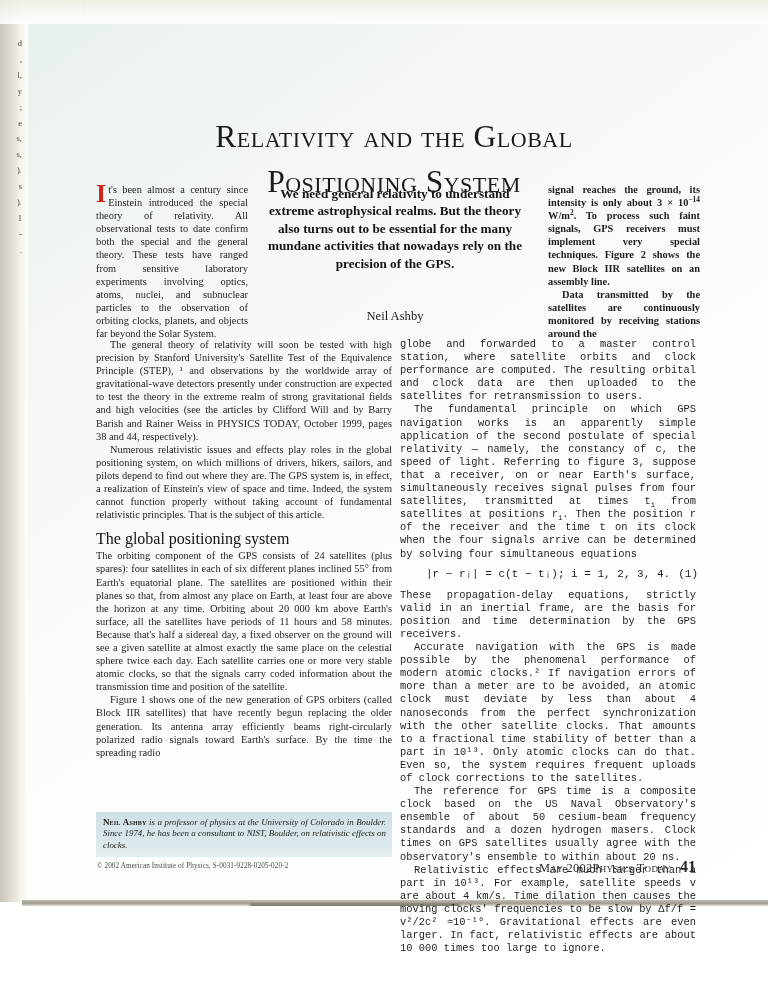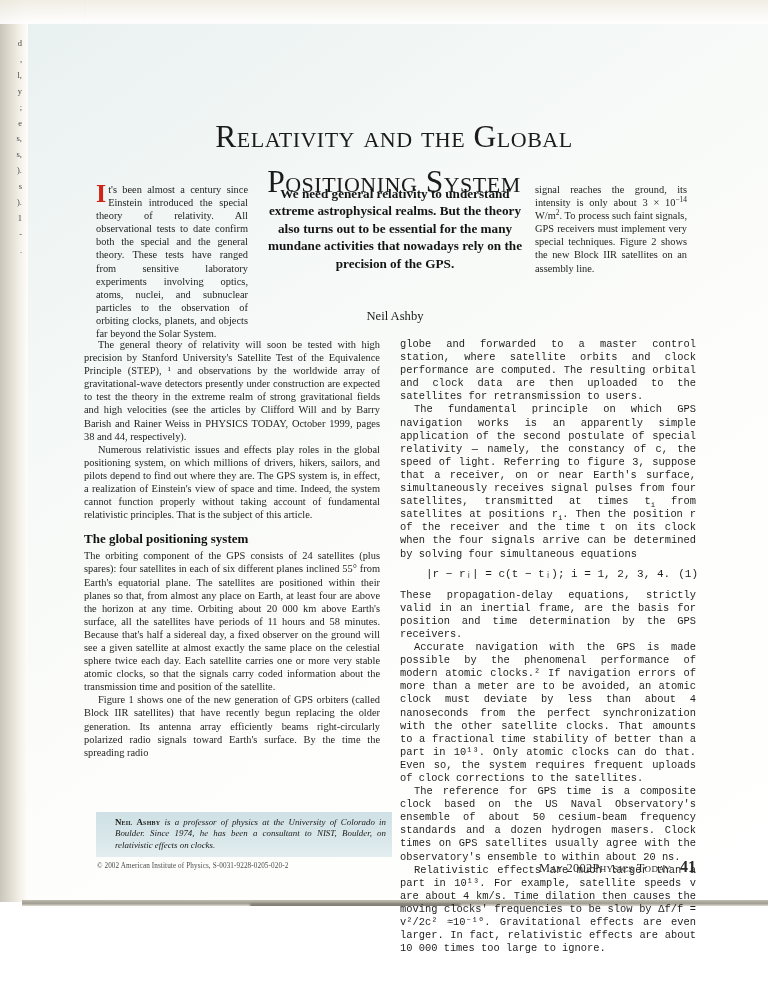--- a/index.html
+++ b/index.html
@@ -142,53 +142,54 @@
   #byline {
     position: absolute;
     left: 168px; top: 126px;
     width: 262px;
     text-align: center;
     font-size: 12.6px;
     color: #1a1a1a;
   }
   #col-right-intro {
     position: absolute;
-    left: 439px; top: 0;
+    left: 452px; top: 0;
     width: 152px;
     font-size: 10.4px;
     line-height: 13.1px;
     text-align: justify;
     color: #1e1e1e;
+    font-weight: bold;
   }
 
   
   #col-main-left {
     position: absolute;
-    left: 84px; top: 338px;
+    left: 96px; top: 338px;
     width: 296px;
     font-size: 10.4px;
     line-height: 13.1px;
     text-align: justify;
     color: #1e1e1e;
   }
   #col-main-right {
     position: absolute;
     left: 400px; top: 338px;
     width: 296px;
     font-size: 10.4px;
     line-height: 13.1px;
     text-align: justify;
     color: #1e1e1e;
     font-family: Liberation Mono, monospace;
   }
   .para { margin: 0; text-indent: 14px; }
   .para.noindent { text-indent: 0; }
   .sec-head {
-    font-size: 13px;
-    font-weight: 700;
+    font-size: 16px;
+    font-weight: 400;
     line-height: 17px;
     margin: 9px 0 2px 0;
     color: #111;
     text-indent: 0;
   }
   .eqn {
     text-indent: 0;
     text-align: center;
     margin: 7px 0 8px 0;
     font-size: 11px;
@@ -200,21 +201,21 @@
     top: 0;
   }
   sup { font-size: 7.4px; vertical-align: super; line-height: 0; }
   sub { font-size: 7.4px; vertical-align: sub; line-height: 0; }
 
   
   #bio-box {
     position: absolute;
     left: 96px; top: 812px;
     width: 296px;
-    padding: 5px 6px 6px 19px;
+    padding: 5px 6px 6px 7px;
     box-sizing: border-box;
     background: linear-gradient(to bottom,#cfe1e6,#d9e7ea 60%,#e3eef0);
     font-size: 8.9px;
     line-height: 11.3px;
     font-style: italic;
     color: #20201e;
     text-align: justify;
   }
   #bio-box .name {
     font-style: normal;
@@ -295,20 +296,21 @@
 
     <div id="col-left-intro">
       <span id="dropcap">I</span><span>t's been almost a century since Einstein introduced the special theory of relativity. All observational tests to date confirm both the special and the general theory. These tests have ranged from sensitive laboratory experiments involving optics, atoms, nuclei, and subnuclear particles to the observation of orbiting clocks, planets, and objects far beyond the Solar System.</span>
     </div>
 
     <div id="abstract">We need general relativity to understand extreme astrophysical realms. But the theory also turns out to be essential for the many mundane activities that nowadays rely on the precision of the GPS.</div>
     <div id="byline">Neil Ashby</div>
 
     <div id="col-right-intro">
       <p class="para noindent"><span>signal reaches the ground, its intensity is only about 3 × 10</span><sup>−14</sup><span> W/m</span><sup>2</sup><span>. To process such faint signals, GPS receivers must implement very special techniques. Figure 2 shows the new Block IIR satellites on an assembly line.</span></p>
+      <p class="para">Data transmitted by the satellites are continuously monitored by receiving stations around the</p>
     </div>
 
   </div>
 
   <div id="col-main-left">
     <p class="para">The general theory of relativity will soon be tested with high precision by Stanford University's Satellite Test of the Equivalence Principle (STEP), ¹ and observations by the worldwide array of gravitational-wave detectors presently under construction are expected to test the theory in the extreme realm of strong gravitational fields and high velocities (see the articles by Clifford Will and by Barry Barish and Rainer Weiss in PHYSICS TODAY, October 1999, pages 38 and 44, respectively).</p>
     <p class="para">Numerous relativistic issues and effects play roles in the global positioning system, on which millions of drivers, hikers, sailors, and pilots depend to find out where they are. The GPS system is, in effect, a realization of Einstein's view of space and time. Indeed, the system cannot function properly without taking account of fundamental relativistic principles. That is the subject of this article.</p>
     <h2 class="sec-head">The global positioning system</h2>
     <p class="para noindent">The orbiting component of the GPS consists of 24 satellites (plus spares): four satellites in each of six different planes inclined 55° from Earth's equatorial plane. The satellites are positioned within their planes so that, from almost any place on Earth, at least four are above the horizon at any time. Orbiting about 20 000 km above Earth's surface, all the satellites have periods of 11 hours and 58 minutes. Because that's half a sidereal day, a fixed observer on the ground will see a given satellite at almost exactly the same place on the celestial sphere twice each day. Each satellite carries one or more very stable atomic clocks, so that the signals carry coded information about the transmission time and position of the satellite.</p>
     <p class="para">Figure 1 shows one of the new generation of GPS orbiters (called Block IIR satellites) that have recently begun replacing the older generation. Its antenna array efficiently beams right-circularly polarized radio signals toward Earth's surface. By the time the spreading radio</p>

